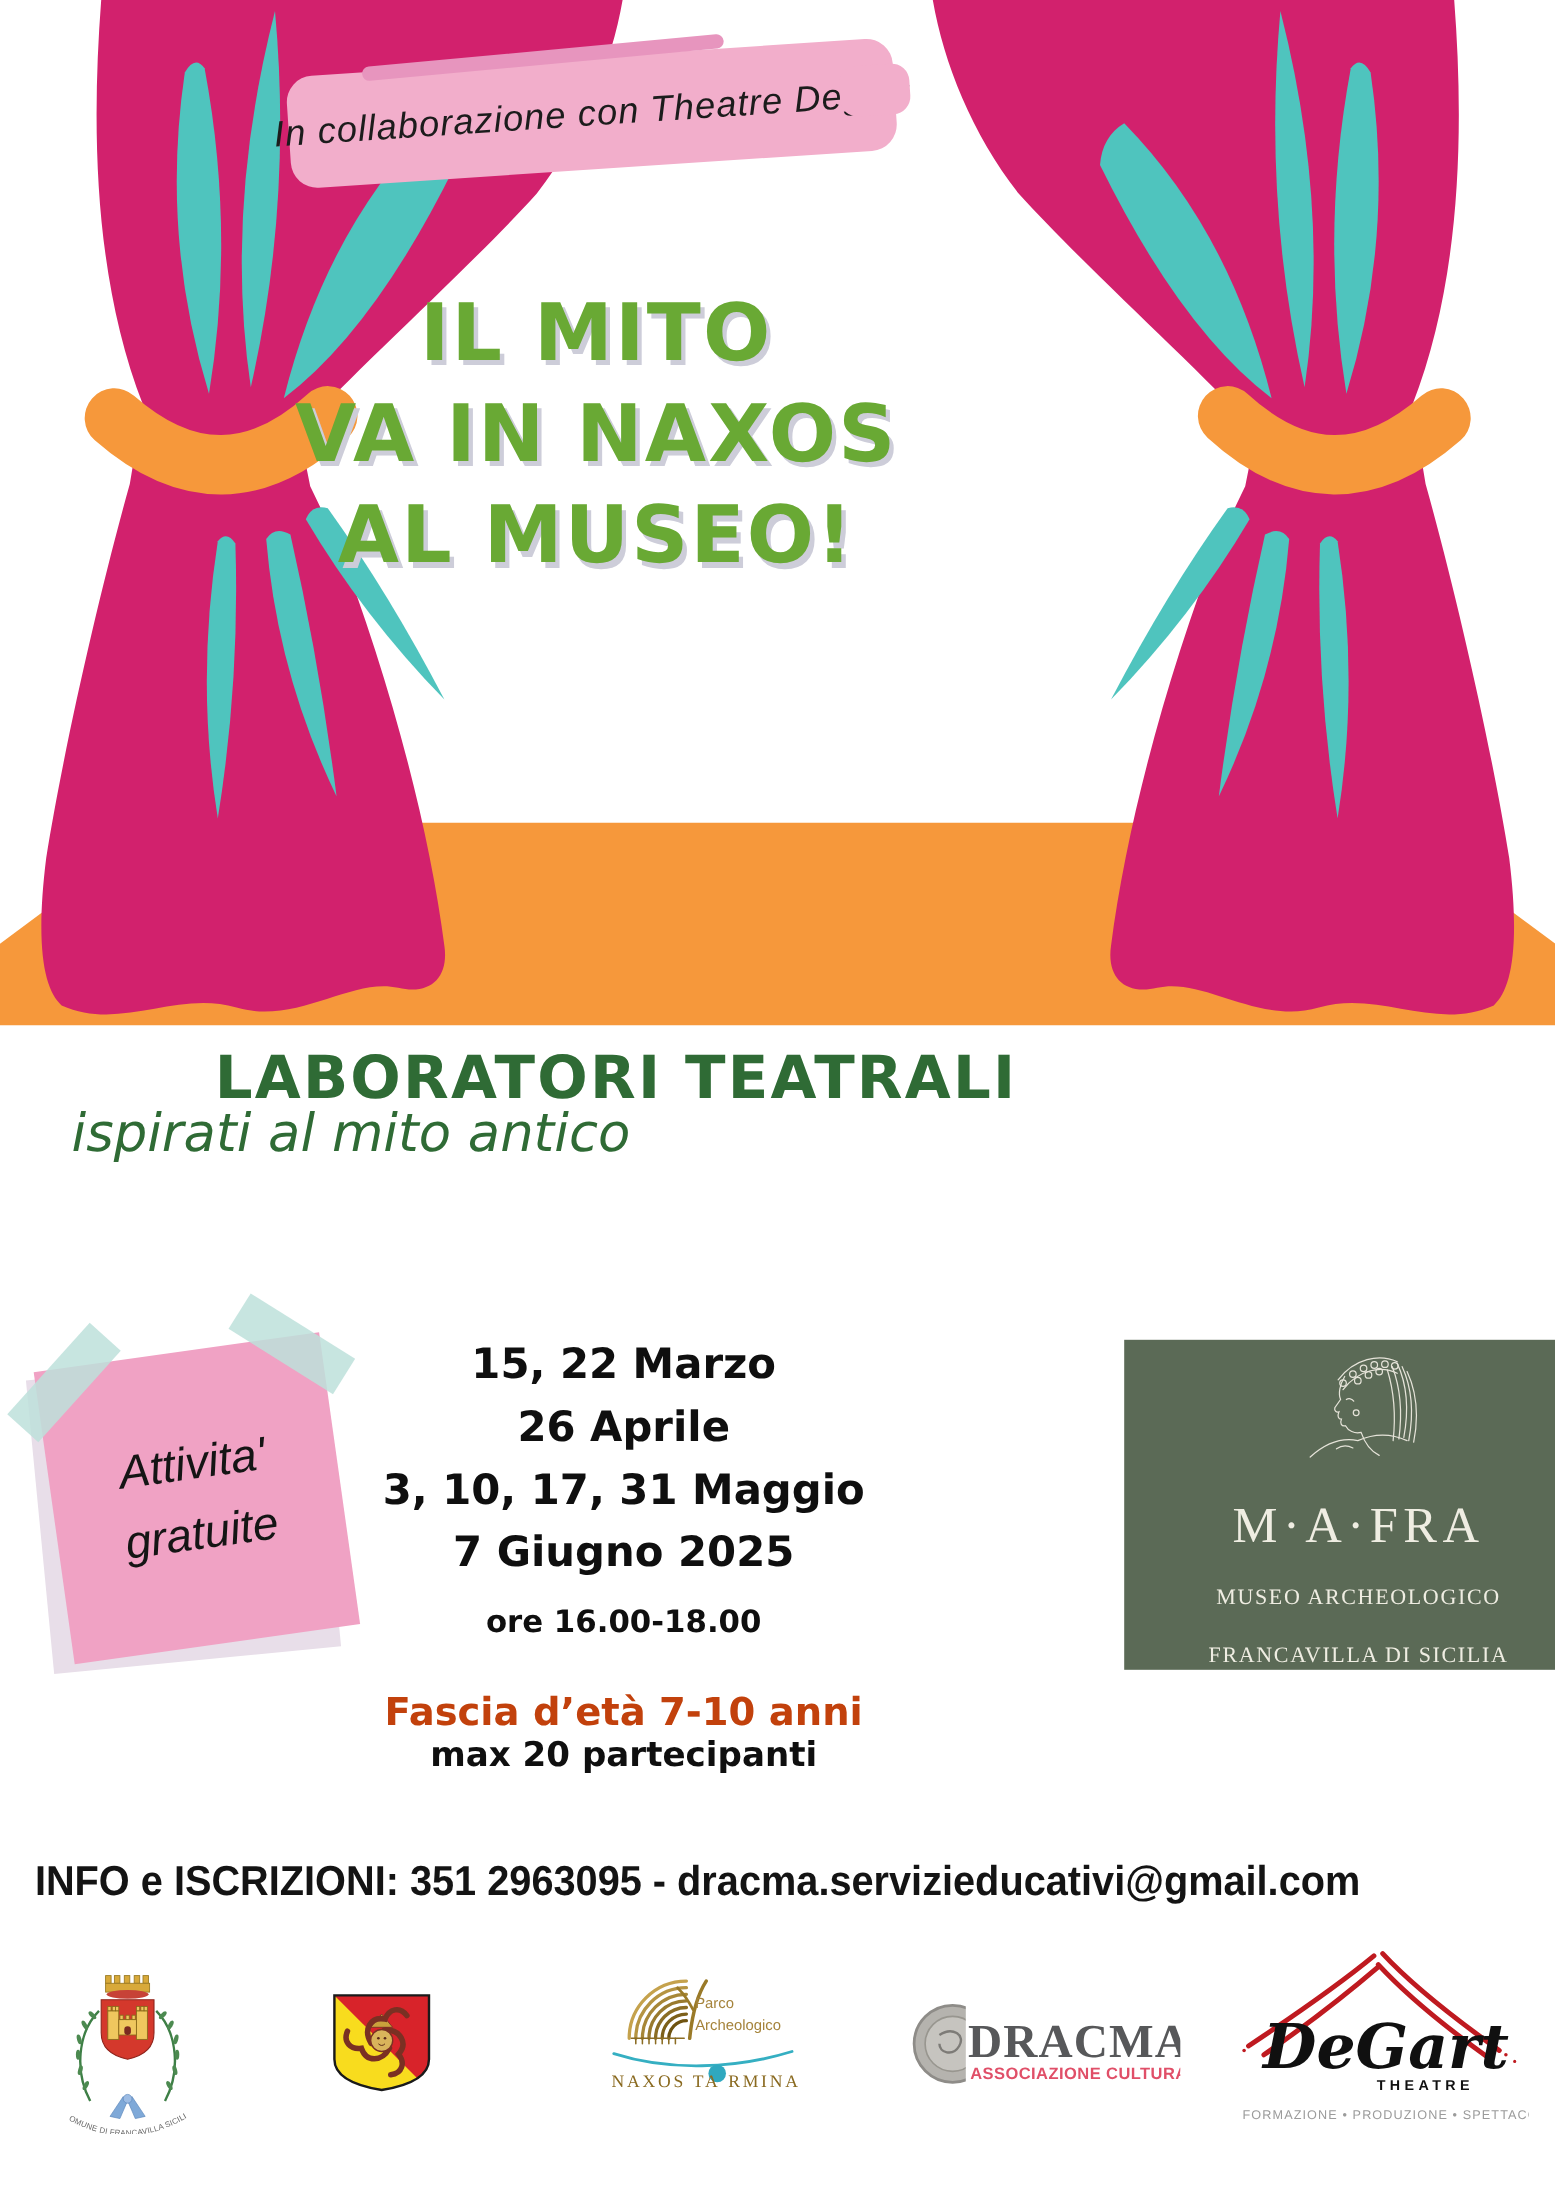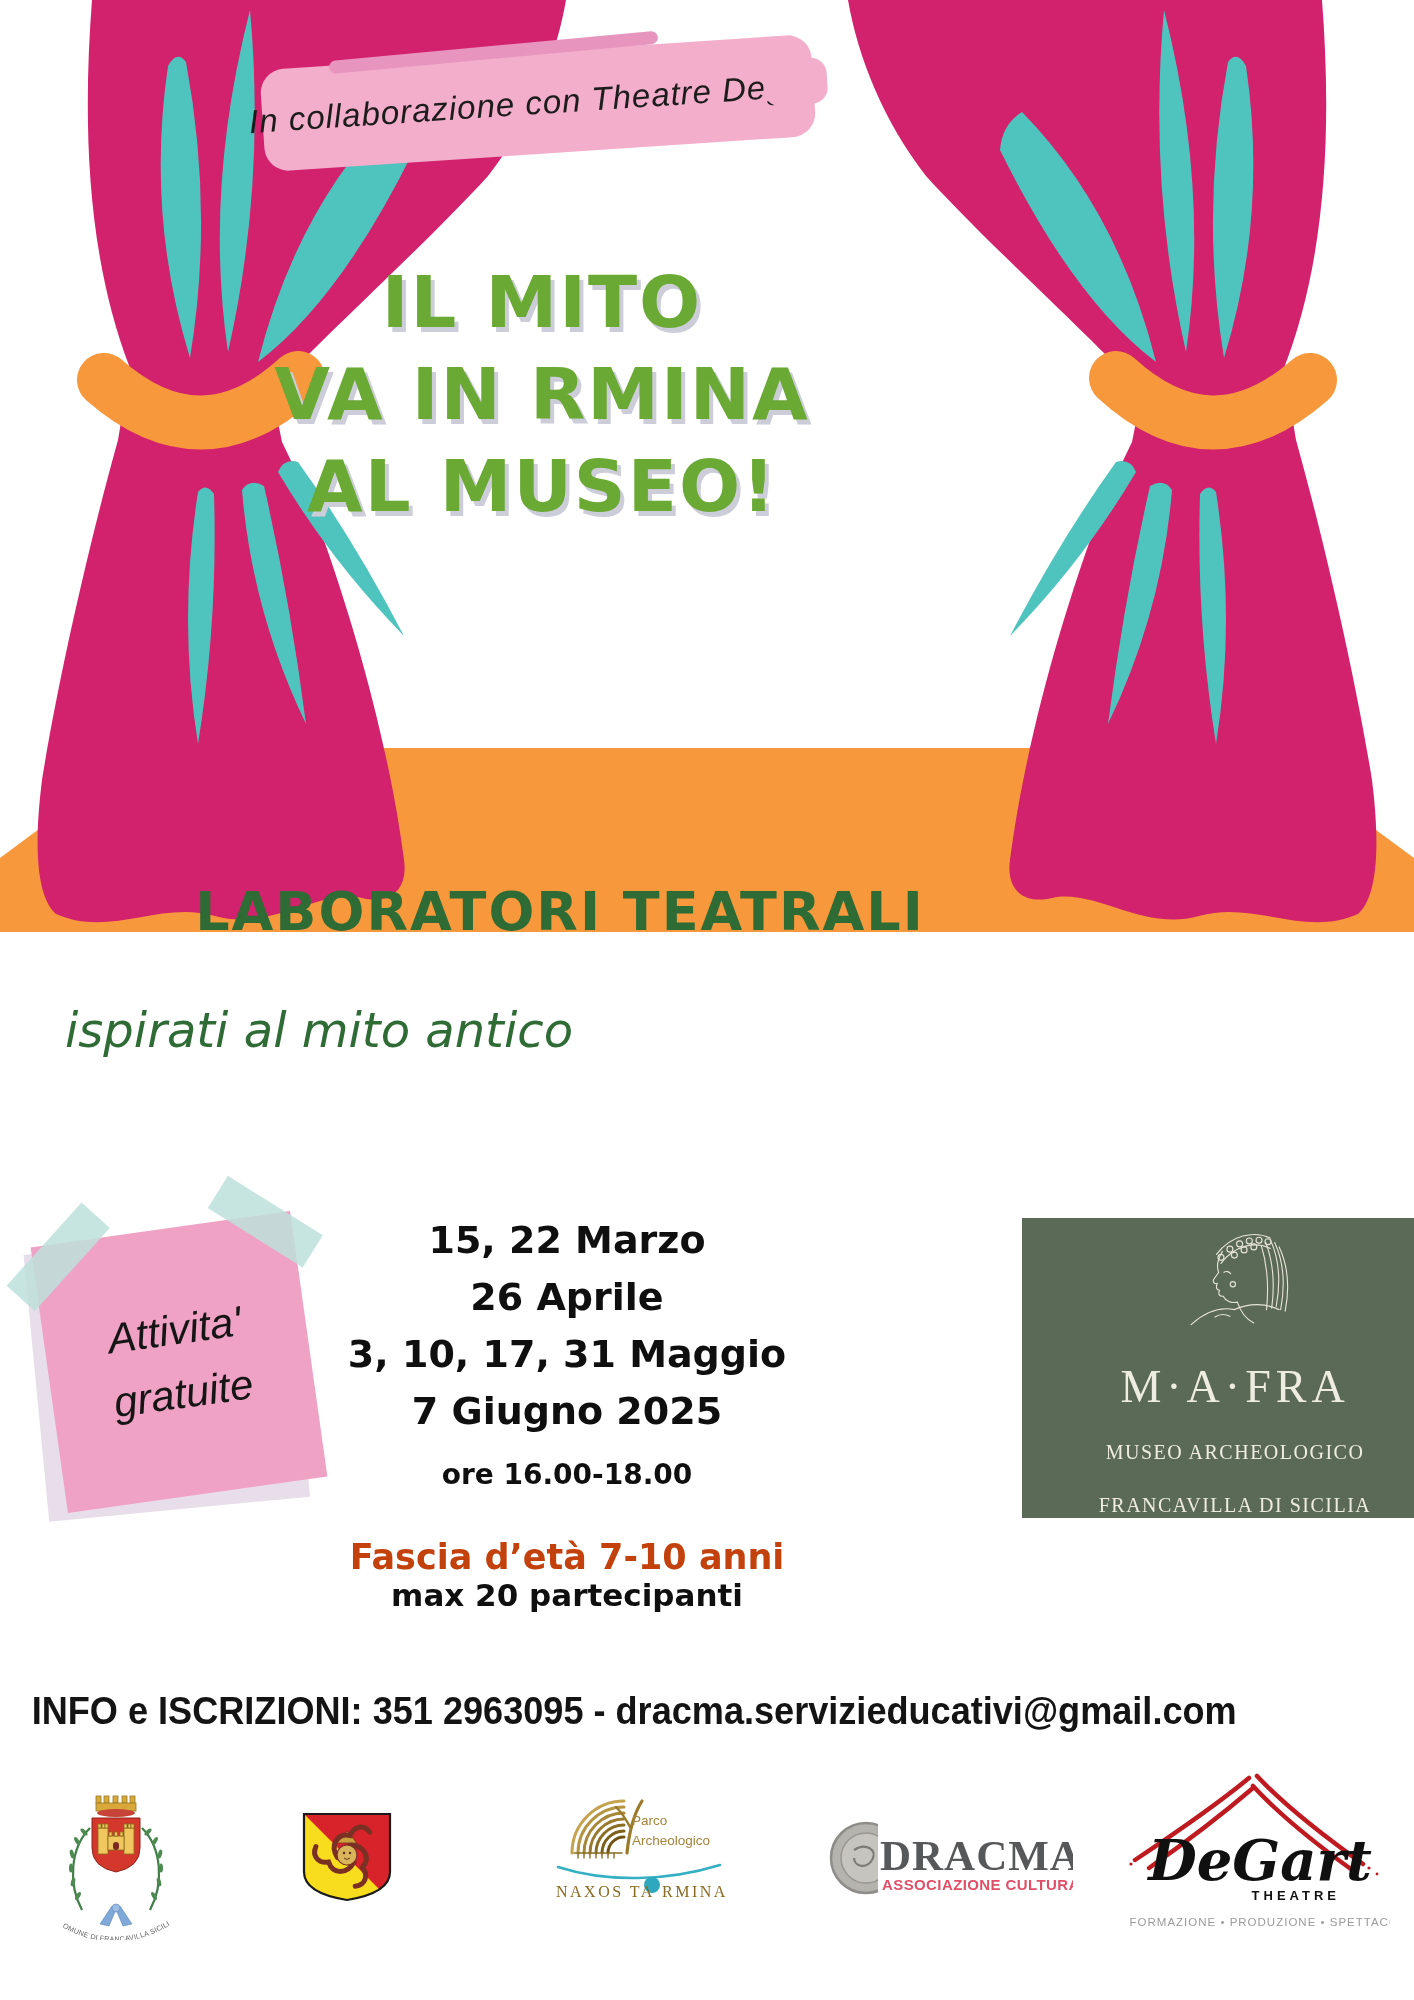--- a/index.html
+++ b/index.html
@@ -18,21 +18,21 @@
   .banner::after { content:""; position:absolute; right:-14px; top:24px; width:64px; height:46px;
                    background:#F2AECB; border-radius:16px; }
   .banner-text { font-size:33px; font-style:italic; color:#1c1c1c; letter-spacing:1px; white-space:nowrap; }
 
   
   .title { position:absolute; left:142px; top:256px; width:800px; z-index:2; text-align:center;
            font-family:"DejaVu Sans", sans-serif; font-weight:bold; font-size:72px; line-height:92px;
            letter-spacing:2px; color:#69A934; text-shadow:4px 5px 0 #cdcdd9; }
 
   
-  .lab-title { position:absolute; left:60px; top:880px; width:1000px; text-align:center; z-index:2;
+  .lab-title { position:absolute; left:60px; top:948px; width:1000px; text-align:center; z-index:2;
                font-family:"DejaVu Sans", sans-serif; font-weight:bold; font-size:54px;
                letter-spacing:2px; color:#2F6B35; }
   .lab-sub { position:absolute; left:65px; top:1002px; width:1000px; text-align:left; z-index:2;
              font-family:"DejaVu Sans", sans-serif; font-style:italic; font-size:48px; color:#2F6B35; }
 
   
   .note-wrap { position:absolute; left:48px; top:1228px; width:262px; height:268px;
                transform:rotate(-8deg); z-index:2; }
   .note-shadow { position:absolute; left:-14px; top:12px; width:100%; height:100%;
                  background:#E8DEE9; transform:rotate(2.5deg); }
@@ -93,21 +93,21 @@
     </g>
     <use href="#curtainL" xlink:href="#curtainL" transform="translate(1414,0) scale(-1,1)"></use>
   </svg>
 
   <div class="banner">
     <div class="banner-text">In collaborazione con Theatre Degart</div>
   </div>
 
   <div class="title">
     <div>IL MITO</div>
-    <div>VA IN RMINA</div>
+    <div>VA IN NAXOS</div>
     <div>AL MUSEO!</div>
   </div>
 
   <div class="lab-title">LABORATORI TEATRALI</div>
   <div class="lab-sub">ispirati al mito antico</div>
 
   <div class="note-wrap">
     <div class="note-shadow"></div>
     <div class="note-sheet"></div>
     <div class="tape tape-left"></div>

